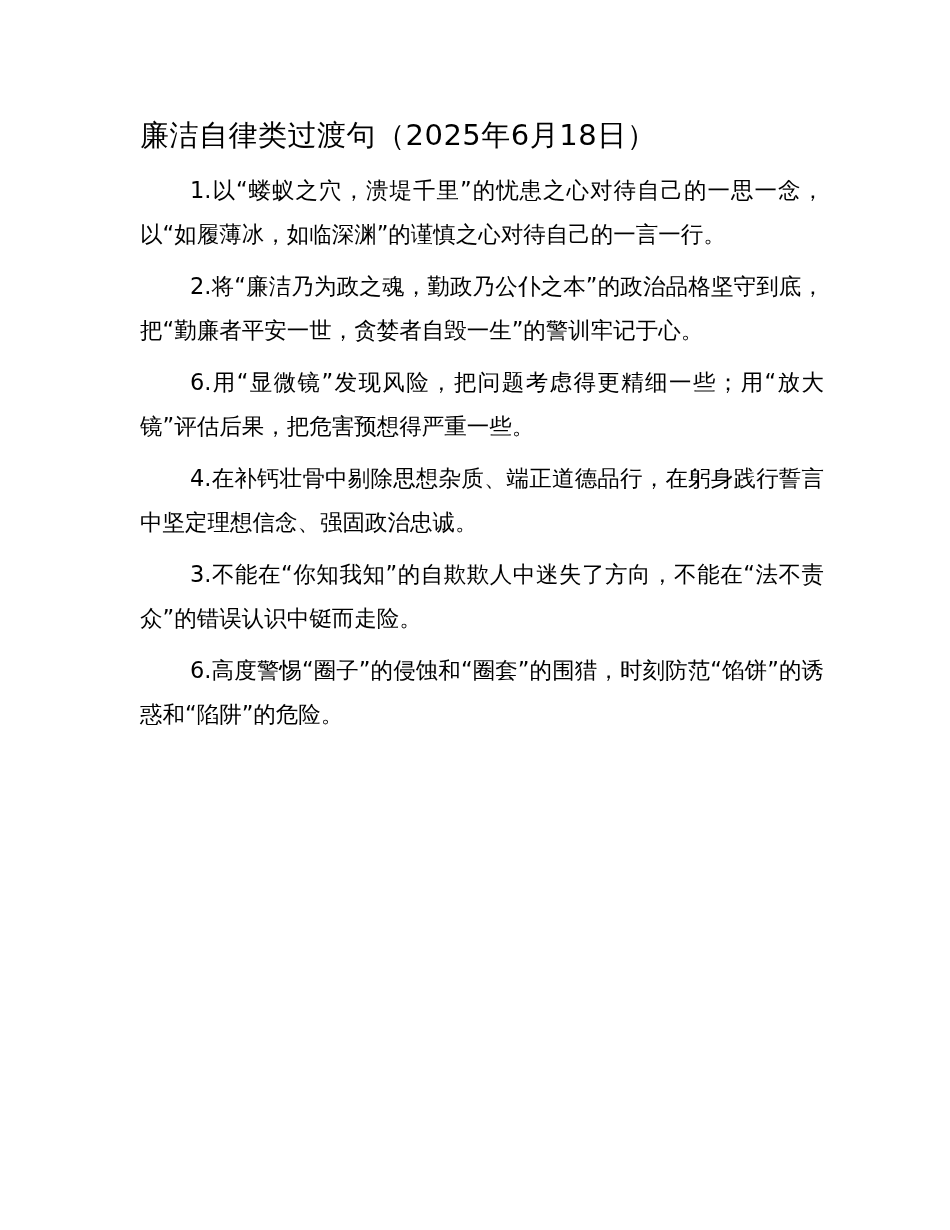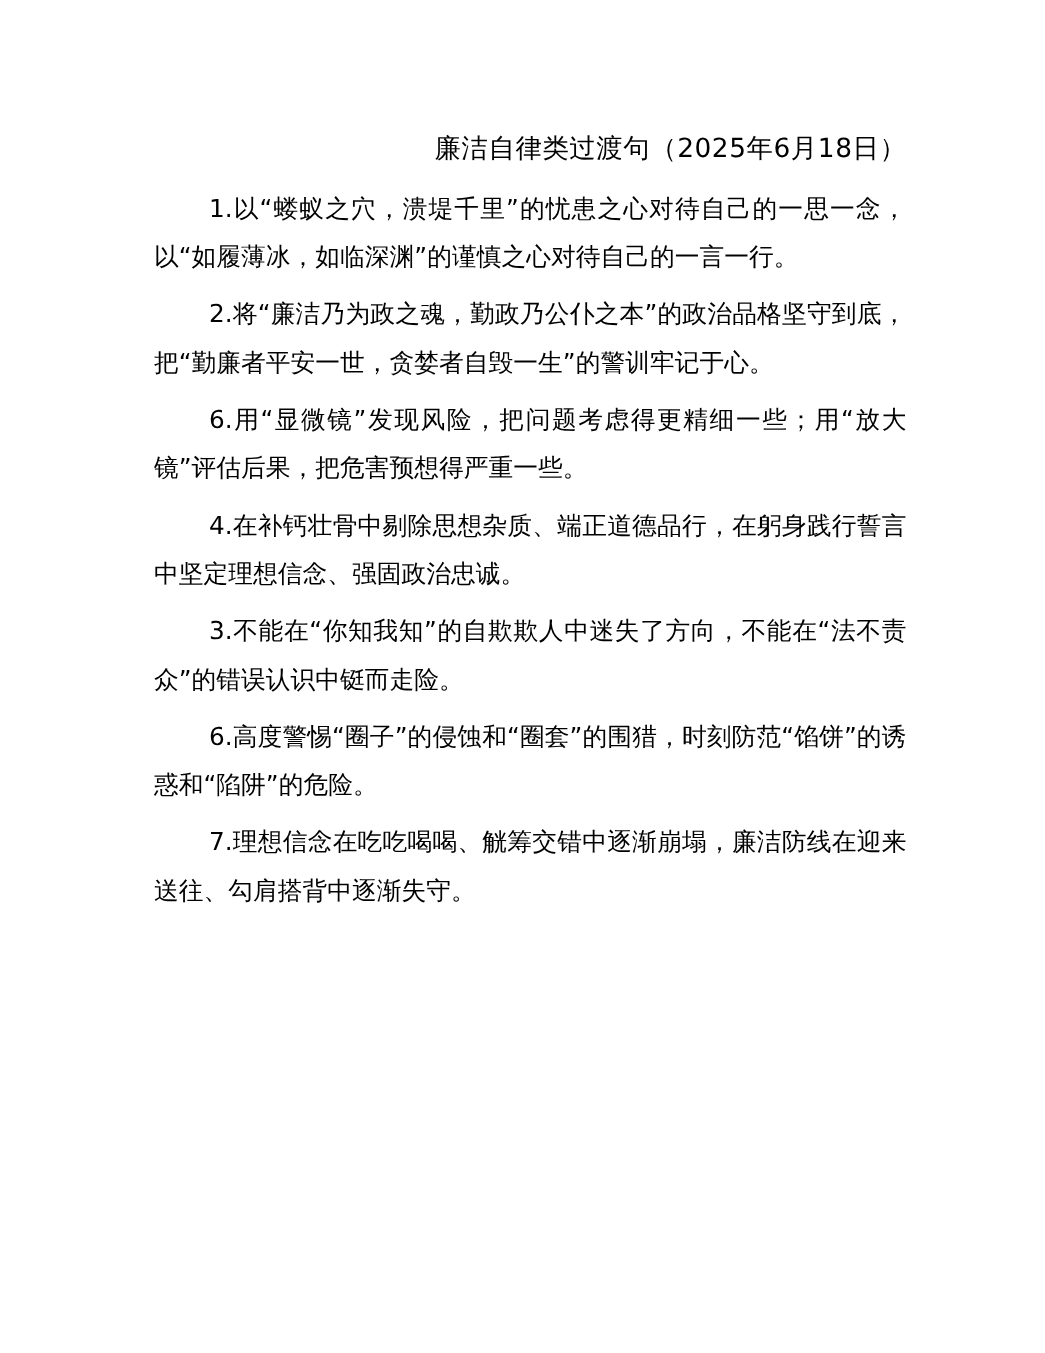--- a/index.html
+++ b/index.html
@@ -15,22 +15,22 @@
       font-family: "DejaVu Sans", "Liberation Sans", sans-serif;
       color: #000000;
     }
     .page {
       position: absolute;
       left: 140px;
       top: 110px;
       width: 684px;
     }
     .title {
-      text-align: right;
-      font-size: 24px;
+      text-align: left;
+      font-size: 29px;
       line-height: 50px;
       margin: 0 0 8px 0;
       font-weight: normal;
       letter-spacing: 0.5px;
     }
     .para {
       font-size: 22.5px;
       line-height: 44px;
       text-indent: 50px;
       margin: 0 0 8px 0;
@@ -42,14 +42,13 @@
 <body>
 
 <div class="page">
   <h1 class="title">廉洁自律类过渡句（2025年6月18日）</h1>
   <p class="para">1.以“蝼蚁之穴，溃堤千里”的忧患之心对待自己的一思一念，以“如履薄冰，如临深渊”的谨慎之心对待自己的一言一行。</p>
   <p class="para">2.将“廉洁乃为政之魂，勤政乃公仆之本”的政治品格坚守到底，把“勤廉者平安一世，贪婪者自毁一生”的警训牢记于心。</p>
   <p class="para">6.用“显微镜”发现风险，把问题考虑得更精细一些；用“放大镜”评估后果，把危害预想得严重一些。</p>
   <p class="para">4.在补钙壮骨中剔除思想杂质、端正道德品行，在躬身践行誓言中坚定理想信念、强固政治忠诚。</p>
   <p class="para">3.不能在“你知我知”的自欺欺人中迷失了方向，不能在“法不责众”的错误认识中铤而走险。</p>
   <p class="para">6.高度警惕“圈子”的侵蚀和“圈套”的围猎，时刻防范“馅饼”的诱惑和“陷阱”的危险。</p>
-  <p class="para">7.理想信念在吃吃喝喝、觥筹交错中逐渐崩塌，廉洁防线在迎来送往、勾肩搭背中逐渐失守。</p>
 </div>
 
 </body></html>

